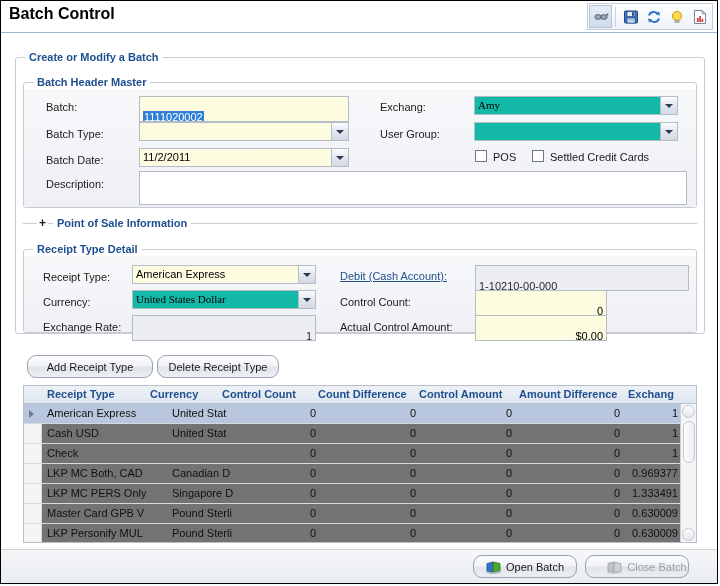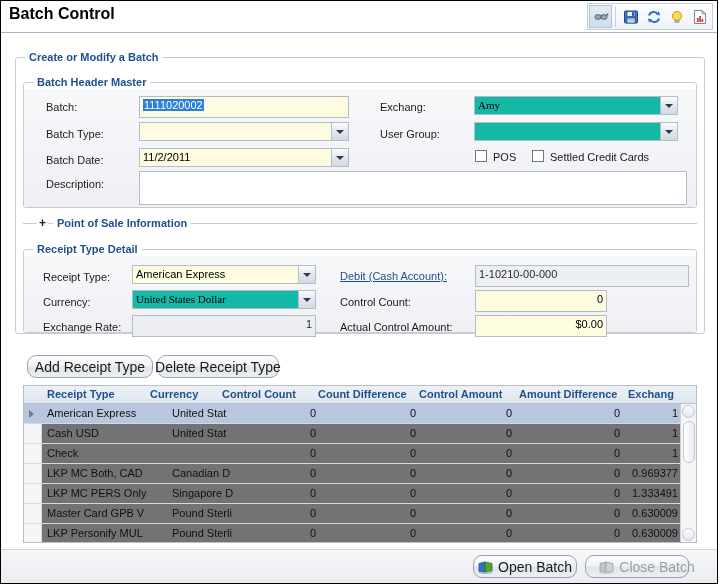--- a/index.html
+++ b/index.html
@@ -100,21 +100,21 @@
     color: #1a1a1a;
     white-space: nowrap;
   }
   .fld {
     position: absolute;
     box-sizing: border-box;
     border: 1px solid #b4bcc6;
     background: #fdfce0;
     height: 22px;
     line-height: 17px;
-    padding: 0 3px;
+    padding: 12px 3px;
     font-size: 11px;
     font-family: "Liberation Sans", sans-serif;
     color: #000;
     overflow: hidden;
     white-space: nowrap;
   }
   .fld.gray  { background: #eceef1; color: #2b2b2b; }
   .fld.right { text-align: right; }
   .fld .sel {
     background: #2f7fd8;
@@ -216,21 +216,21 @@
     cursor: pointer;
   }
 
   
   .btn {
     position: absolute;
     box-sizing: border-box;
     border: 1px solid #9aa4b0;
     border-radius: 9px;
     background: linear-gradient(to bottom, #fdfdfe 0%, #f0f2f5 45%, #e1e5ea 55%, #eceff3 100%);
-    font-size: 14px;
+    font-size: 11px;
     color: #1a1a1a;
     display: flex;
     align-items: center;
     justify-content: center;
     cursor: pointer;
     white-space: nowrap;
   }
   .btn.disabled { color: #9aa0a8; padding-left: 20px; }
   .btn .bico {
     margin-right: 5px;

